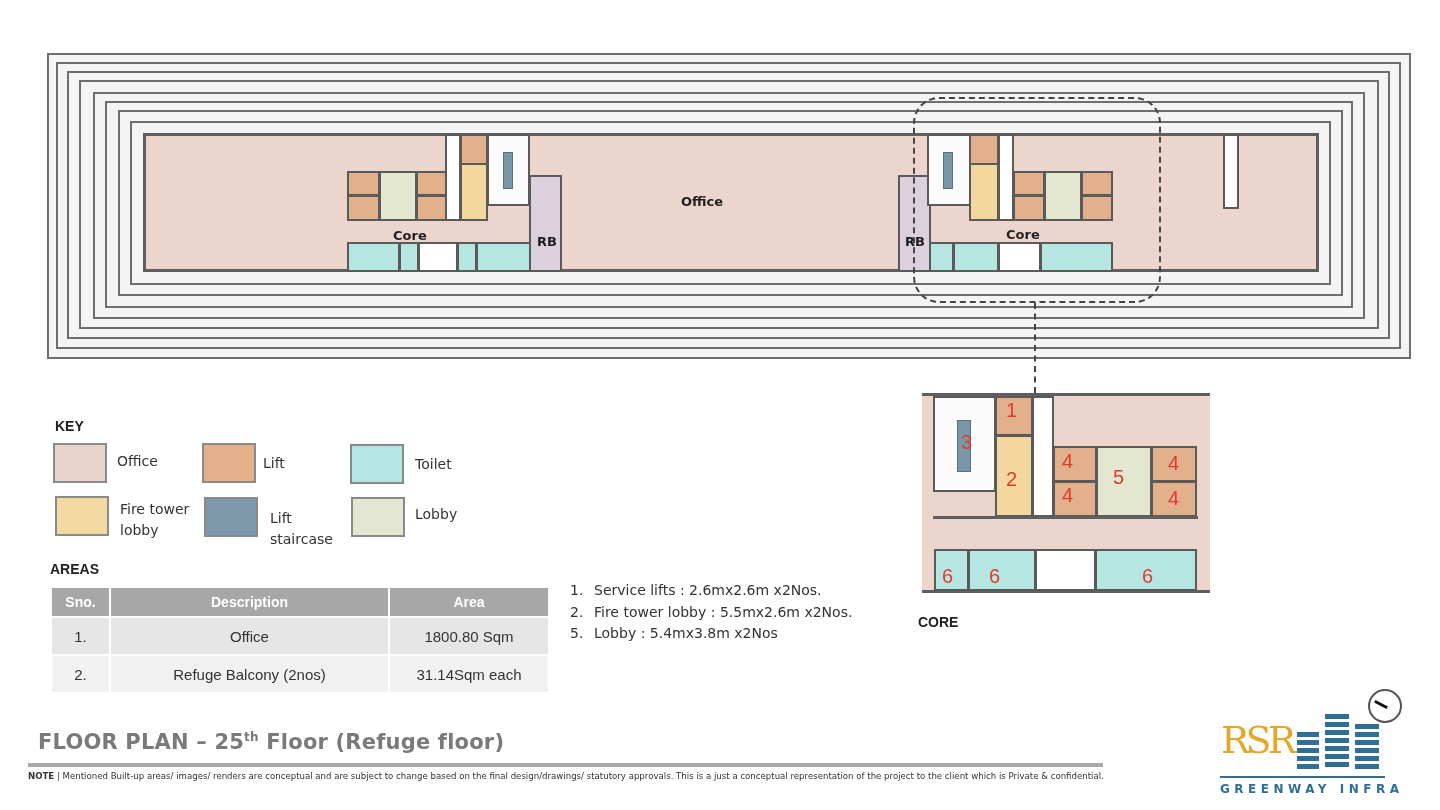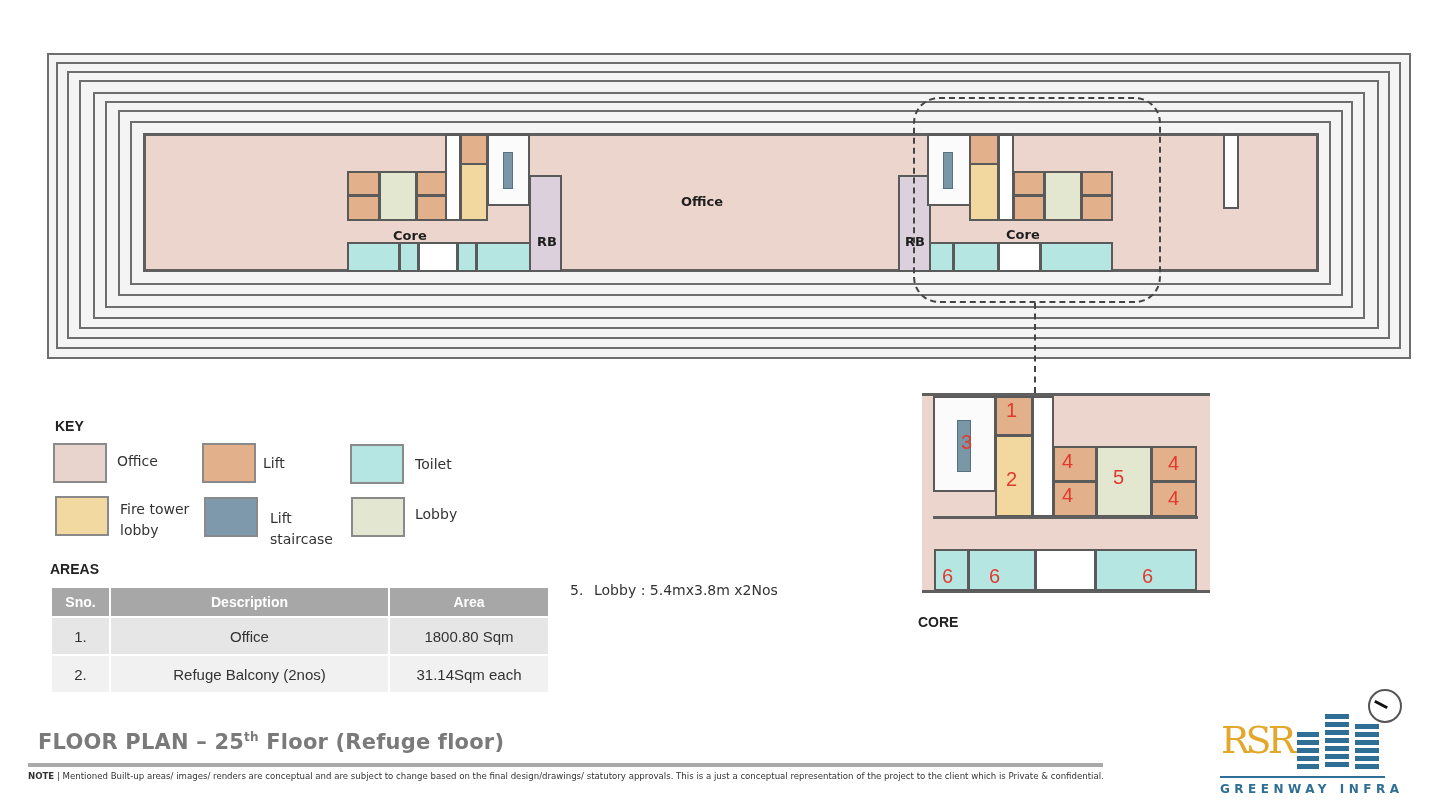--- a/index.html
+++ b/index.html
@@ -151,20 +151,22 @@
   </tr>
   <tr class="r2">
     <td>2.</td>
     <td>Refuge Balcony (2nos)</td>
     <td>31.14Sqm each</td>
   </tr>
 </tbody>
   </table>
 
 <div class="spec-list">
+  <div><span class="num">1.</span><span>Service lifts : 2.6mx2.6m x2Nos.</span></div>
+  <div><span class="num">2.</span><span>Fire tower lobby : 5.5mx2.6m x2Nos.</span></div>
   <div><span class="num">5.</span><span>Lobby : 5.4mx3.8m x2Nos</span></div>
 </div>
 
 <div>
   <div class="abs" style="left:922px;top:393px;width:288px;height:200px;background:#ecd5cd;border-top:3px solid #5f5f5f;border-bottom:3px solid #5f5f5f;"></div>
   <div class="room stair" style="left:933px;top:396px;width:63px;height:96px;">
     <div class="abs stair-bar" style="left:22px;top:22px;width:14px;height:52px;"></div>
   </div>
   <div class="room lift" style="left:995px;top:396px;width:38px;height:40px;"></div>
   <div class="room ftl" style="left:995px;top:435px;width:38px;height:82px;"></div>

